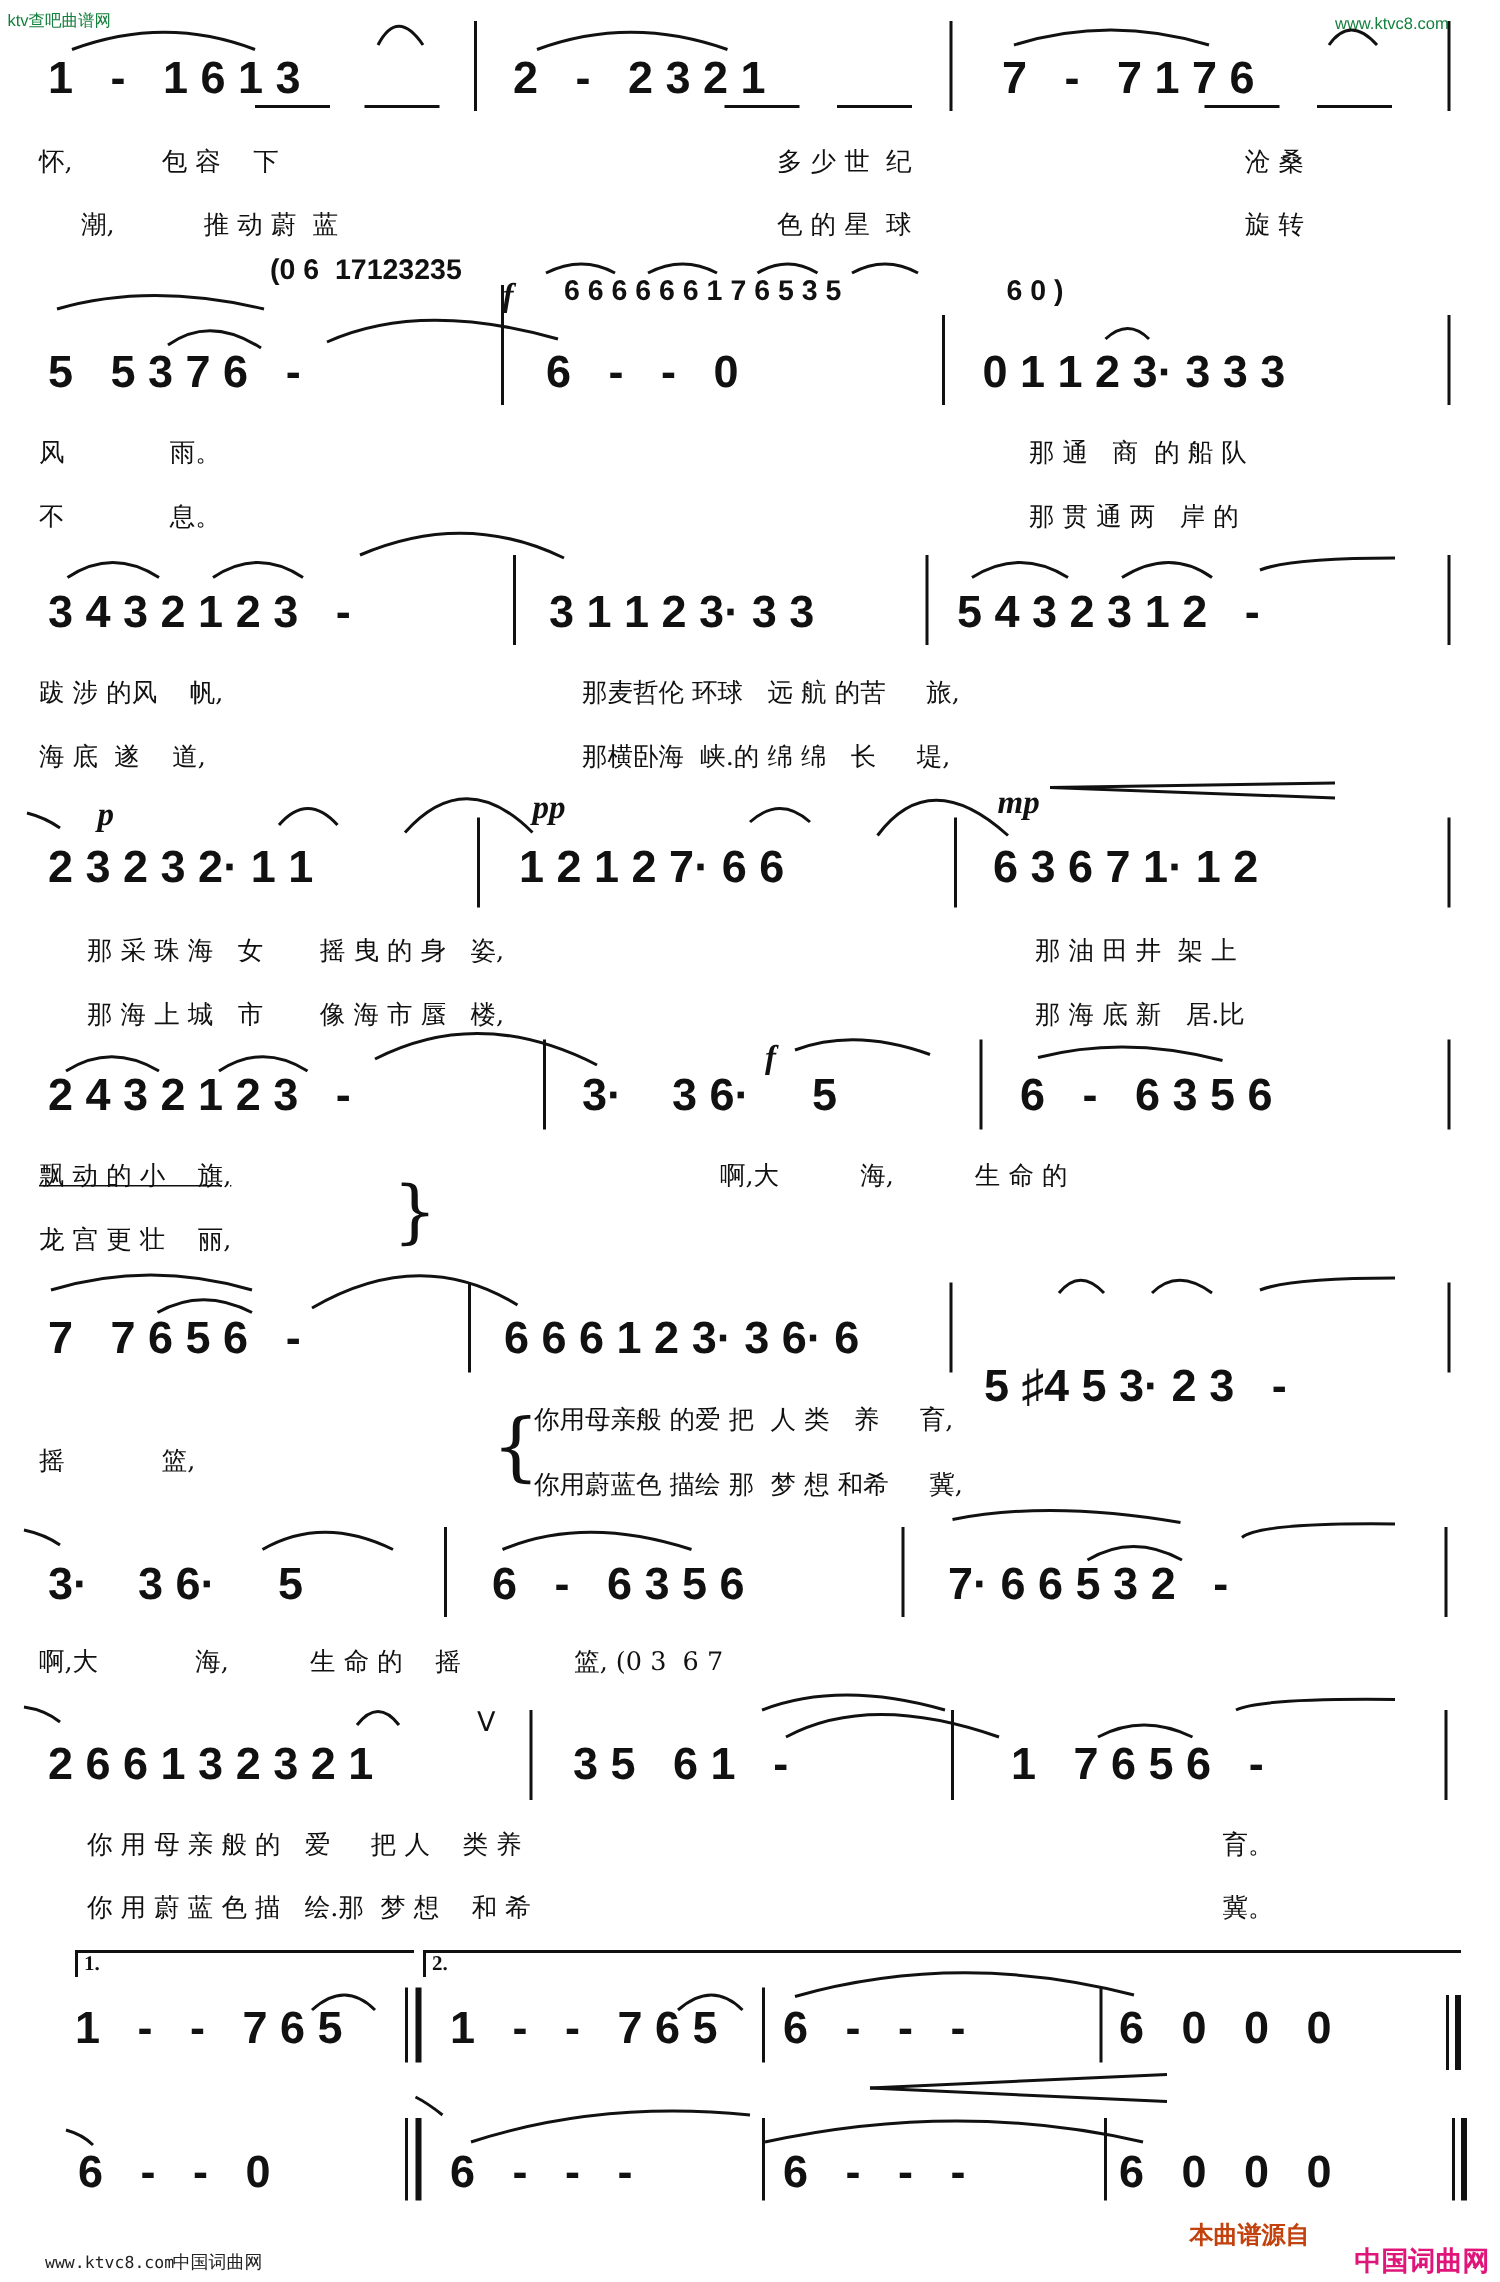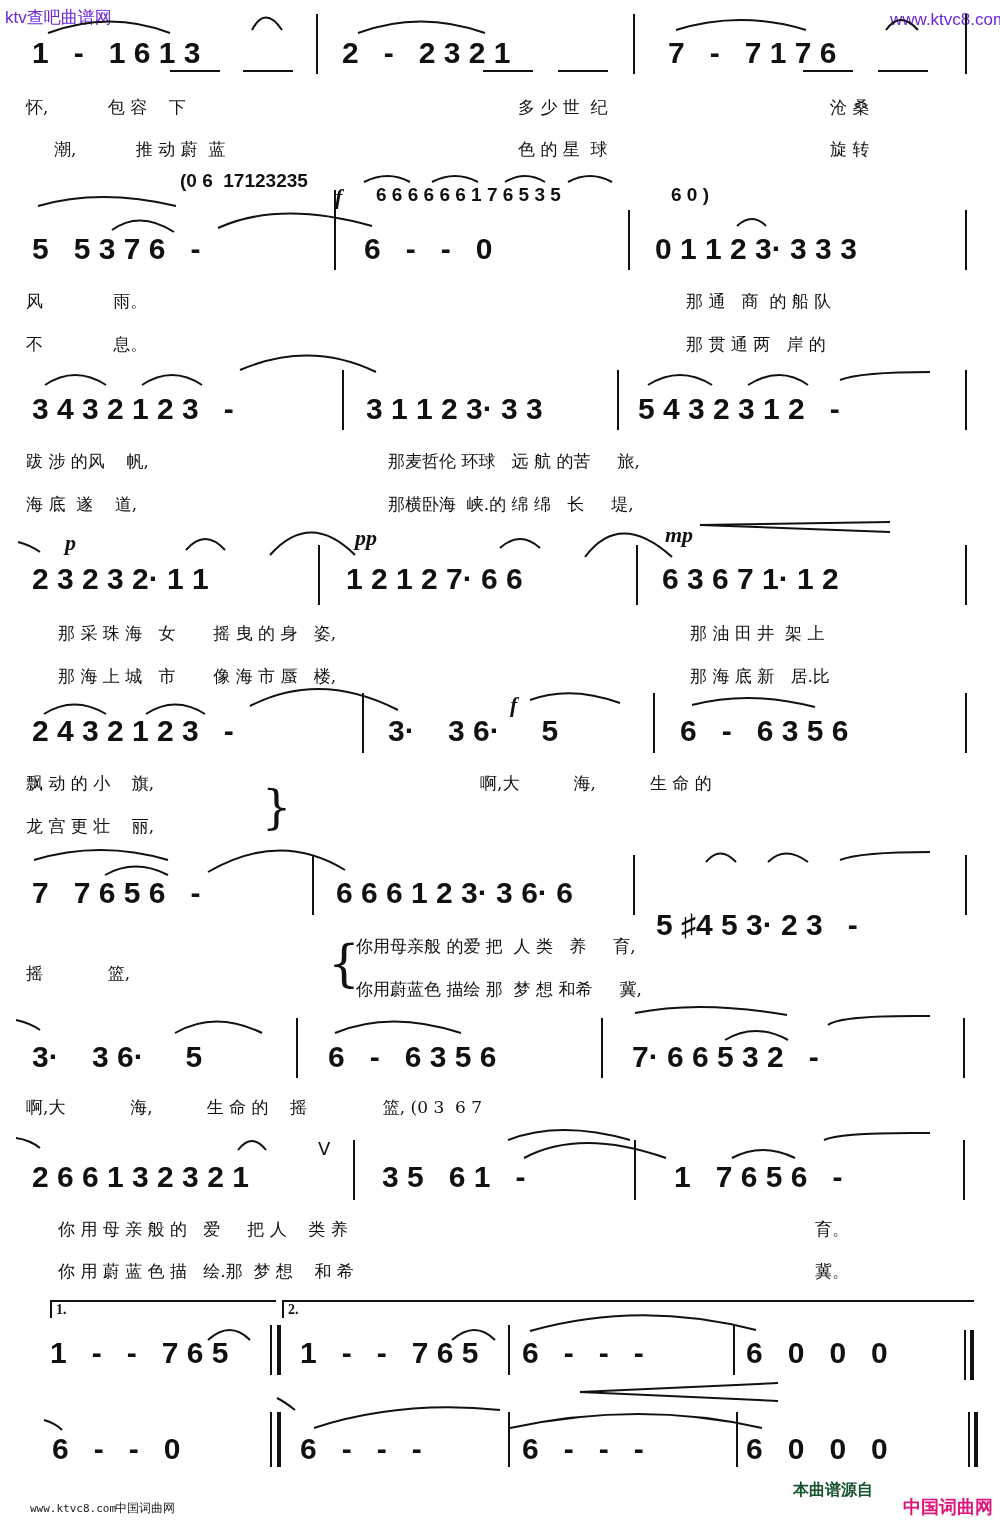--- a/index.html
+++ b/index.html
@@ -1,19 +1,19 @@
 <!DOCTYPE html>
 <html><head>
 <meta charset="utf-8">
 <style>
   html,body{margin:0;padding:0;background:#ffffff;}
   body{width:1000px;height:1521px;position:relative;overflow:hidden;color:#111;
        font-family:"DejaVu Sans","Liberation Sans",sans-serif;}
   .abs{position:absolute;}
-  .wm{position:absolute;font-size:17px;color:#6d28d9;font-family:"Liberation Sans",sans-serif;}
+  .wm{position:absolute;font-size:11px;color:#15803d;font-family:"Liberation Sans",sans-serif;}
   .notes{position:absolute;font-family:"Liberation Sans",sans-serif;font-weight:bold;font-size:30px;letter-spacing:0;white-space:pre;}
   .lyr{position:absolute;font-family:"DejaVu Serif","Liberation Serif",serif;font-size:17px;white-space:pre;}
   .small-notes{position:absolute;font-family:"Liberation Sans",sans-serif;font-weight:bold;font-size:19px;white-space:pre;}
   .dyn{position:absolute;font-family:"Liberation Serif",serif;font-style:italic;font-weight:bold;font-size:22px;}
   .bar{position:absolute;width:2px;background:#111;}
   .ul{position:absolute;height:2px;background:#111;}
   svg.slurs{position:absolute;left:0;top:0;width:1000px;height:1521px;pointer-events:none;}
   .footer-src{position:absolute;font-family:"DejaVu Sans",sans-serif;font-weight:bold;font-size:16px;}
   .footer-brand{position:absolute;font-family:"DejaVu Sans",sans-serif;font-weight:bold;font-size:18px;}
   .volta{position:absolute;border-top:2px solid #111;border-left:2px solid #111;height:16px;font-family:"Liberation Serif",serif;font-size:14px;font-weight:bold;padding-left:4px;}
@@ -165,21 +165,21 @@
 </div>
 
 <div>
   <div class="dyn" style="left:510px;top:692px;">f</div>
   <div class="notes" style="left:32px;top:714px;">2 4 3 2 1 2 3   -</div>
   <div class="bar" style="left:362px;top:693px;height:60px;"></div>
   <div class="notes" style="left:388px;top:714px;">3·    3 6·     5</div>
   <div class="bar" style="left:653px;top:693px;height:60px;"></div>
   <div class="notes" style="left:680px;top:714px;">6   -   6 3 5 6</div>
   <div class="bar" style="left:965px;top:693px;height:60px;"></div>
-  <div class="lyr" style="left:26px;top:772px;">飘 动 的 小    旗,</div>
+  <div class="lyr" style="left:26px;top:772px;text-decoration:underline;">飘 动 的 小    旗,</div>
   <div class="lyr" style="left:480px;top:772px;">啊,大          海,          生 命 的</div>
   <div class="lyr" style="left:26px;top:815px;">龙 宫 更 壮    丽,</div>
   <div class="lyr" style="left:262px;top:780px;font-size:46px;">}</div>
 </div>
 
 <div>
   <div class="notes" style="left:32px;top:876px;">7   7 6 5 6   -</div>
   <div class="bar" style="left:312px;top:855px;height:60px;"></div>
   <div class="notes" style="left:336px;top:876px;">6 6 6 1 2 3· 3 6· 6</div>
   <div class="bar" style="left:633px;top:855px;height:60px;"></div>
@@ -238,14 +238,14 @@
   <div class="bar" style="left:508px;top:1412px;height:55px;"></div>
   <div class="notes" style="left:522px;top:1432px;">6   -   -   -</div>
   <div class="bar" style="left:736px;top:1412px;height:55px;"></div>
   <div class="notes" style="left:746px;top:1432px;">6   0   0   0</div>
   <div class="bar" style="left:968px;top:1412px;height:55px;"></div>
   <div class="bar" style="left:974px;top:1412px;height:55px;width:4px;"></div>
 </div>
 
 <div class="wm" style="left:30px;top:1502px;font-family:'DejaVu Sans Mono',monospace;font-size:11px;color:#222;">www.ktvc8.com</div>
 <div class="wm" style="left:115px;top:1500px;font-size:12px;color:#222;">中国词曲网</div>
-<div class="footer-src" style="left:793px;top:1480px;color:#14532d;">本曲谱源自</div>
+<div class="footer-src" style="left:793px;top:1480px;color:#c2410c;">本曲谱源自</div>
 <div class="footer-brand" style="left:903px;top:1495px;color:#e0157a;">中国词曲网</div>
 
 </body></html>

